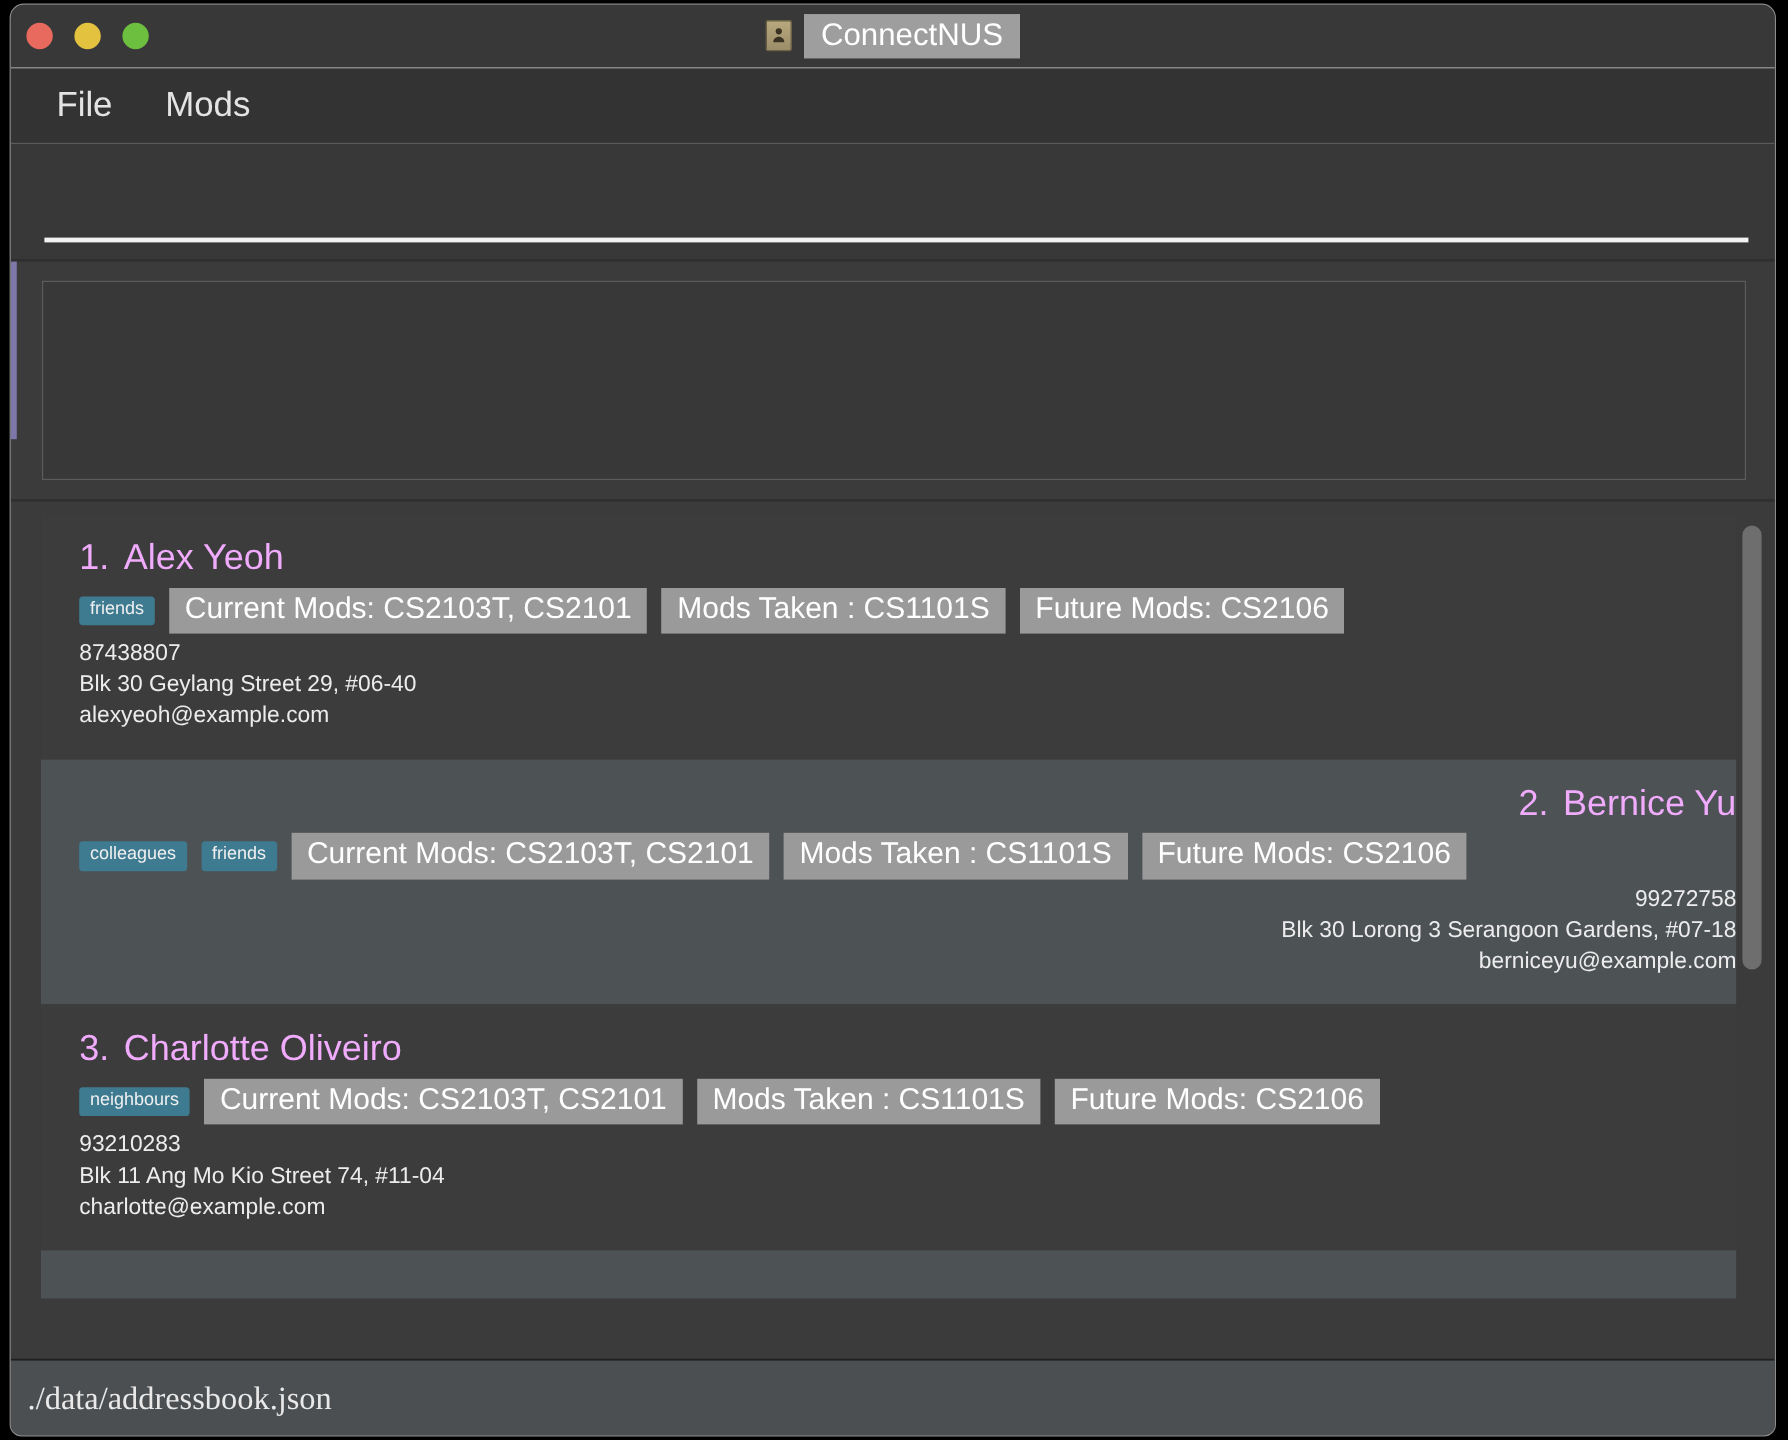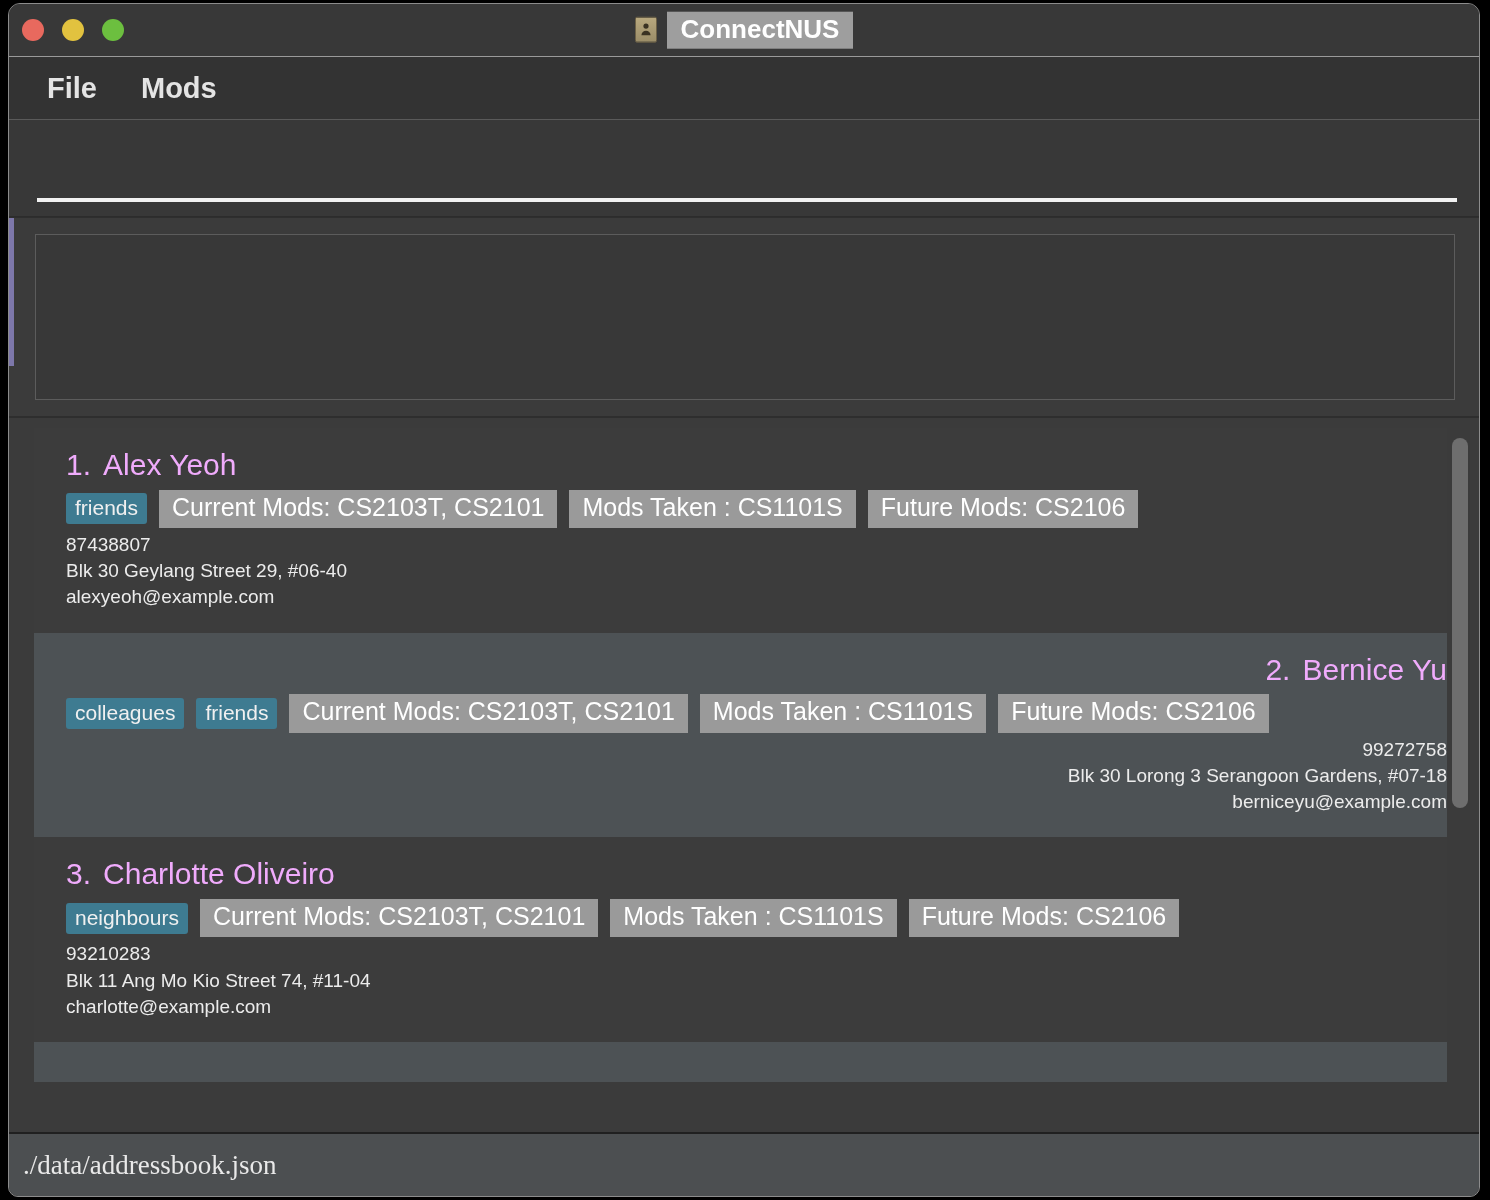--- a/index.html
+++ b/index.html
@@ -58,21 +58,20 @@
   .title-center {
     position: absolute;
     left: 0; right: 0;
     top: 50%;
     transform: translateY(-50%);
     display: flex;
     justify-content: center;
     align-items: center;
     gap: 0px;
     pointer-events: none;
-    font-weight: bold;
   }
   #app-icon {
     width: 22px;
     height: 26px;
     background: linear-gradient(#b8a87e, #9b8d68);
     border: 1px solid #6e6247;
     border-radius: 2px;
     display: inline-flex;
     align-items: center;
     justify-content: center;
@@ -98,21 +97,20 @@
     display: flex;
     align-items: center;
     padding-left: 38px;
     gap: 44px;
   }
   .menu-item {
     color: #e4e4e4;
     font-size: 29px;
     cursor: default;
     line-height: 1;
-    font-weight: bold;
   }
 
   
   #command-pane {
     flex: 0 0 96px;
     background: #383838;
     position: relative;
     border-bottom: 1px solid #2c2c2c;
   }
   #command-input {
@@ -200,21 +198,21 @@
   .tag-row {
     display: flex;
     align-items: center;
     gap: 12px;
     flex-wrap: nowrap;
     margin-bottom: 4px;
   }
   .tag {
     background: #3e7b91;
     color: #f0f0f0;
-    font-size: 21px;
+    font-size: 15px;
     padding: 3px 9px 5px 9px;
     border-radius: 3px;
     line-height: 1.1;
     white-space: nowrap;
   }
   .mod-tag {
     background: #9a9a9a;
     color: #ffffff;
     font-size: 25px;
     padding: 4px 13px 7px 13px;

